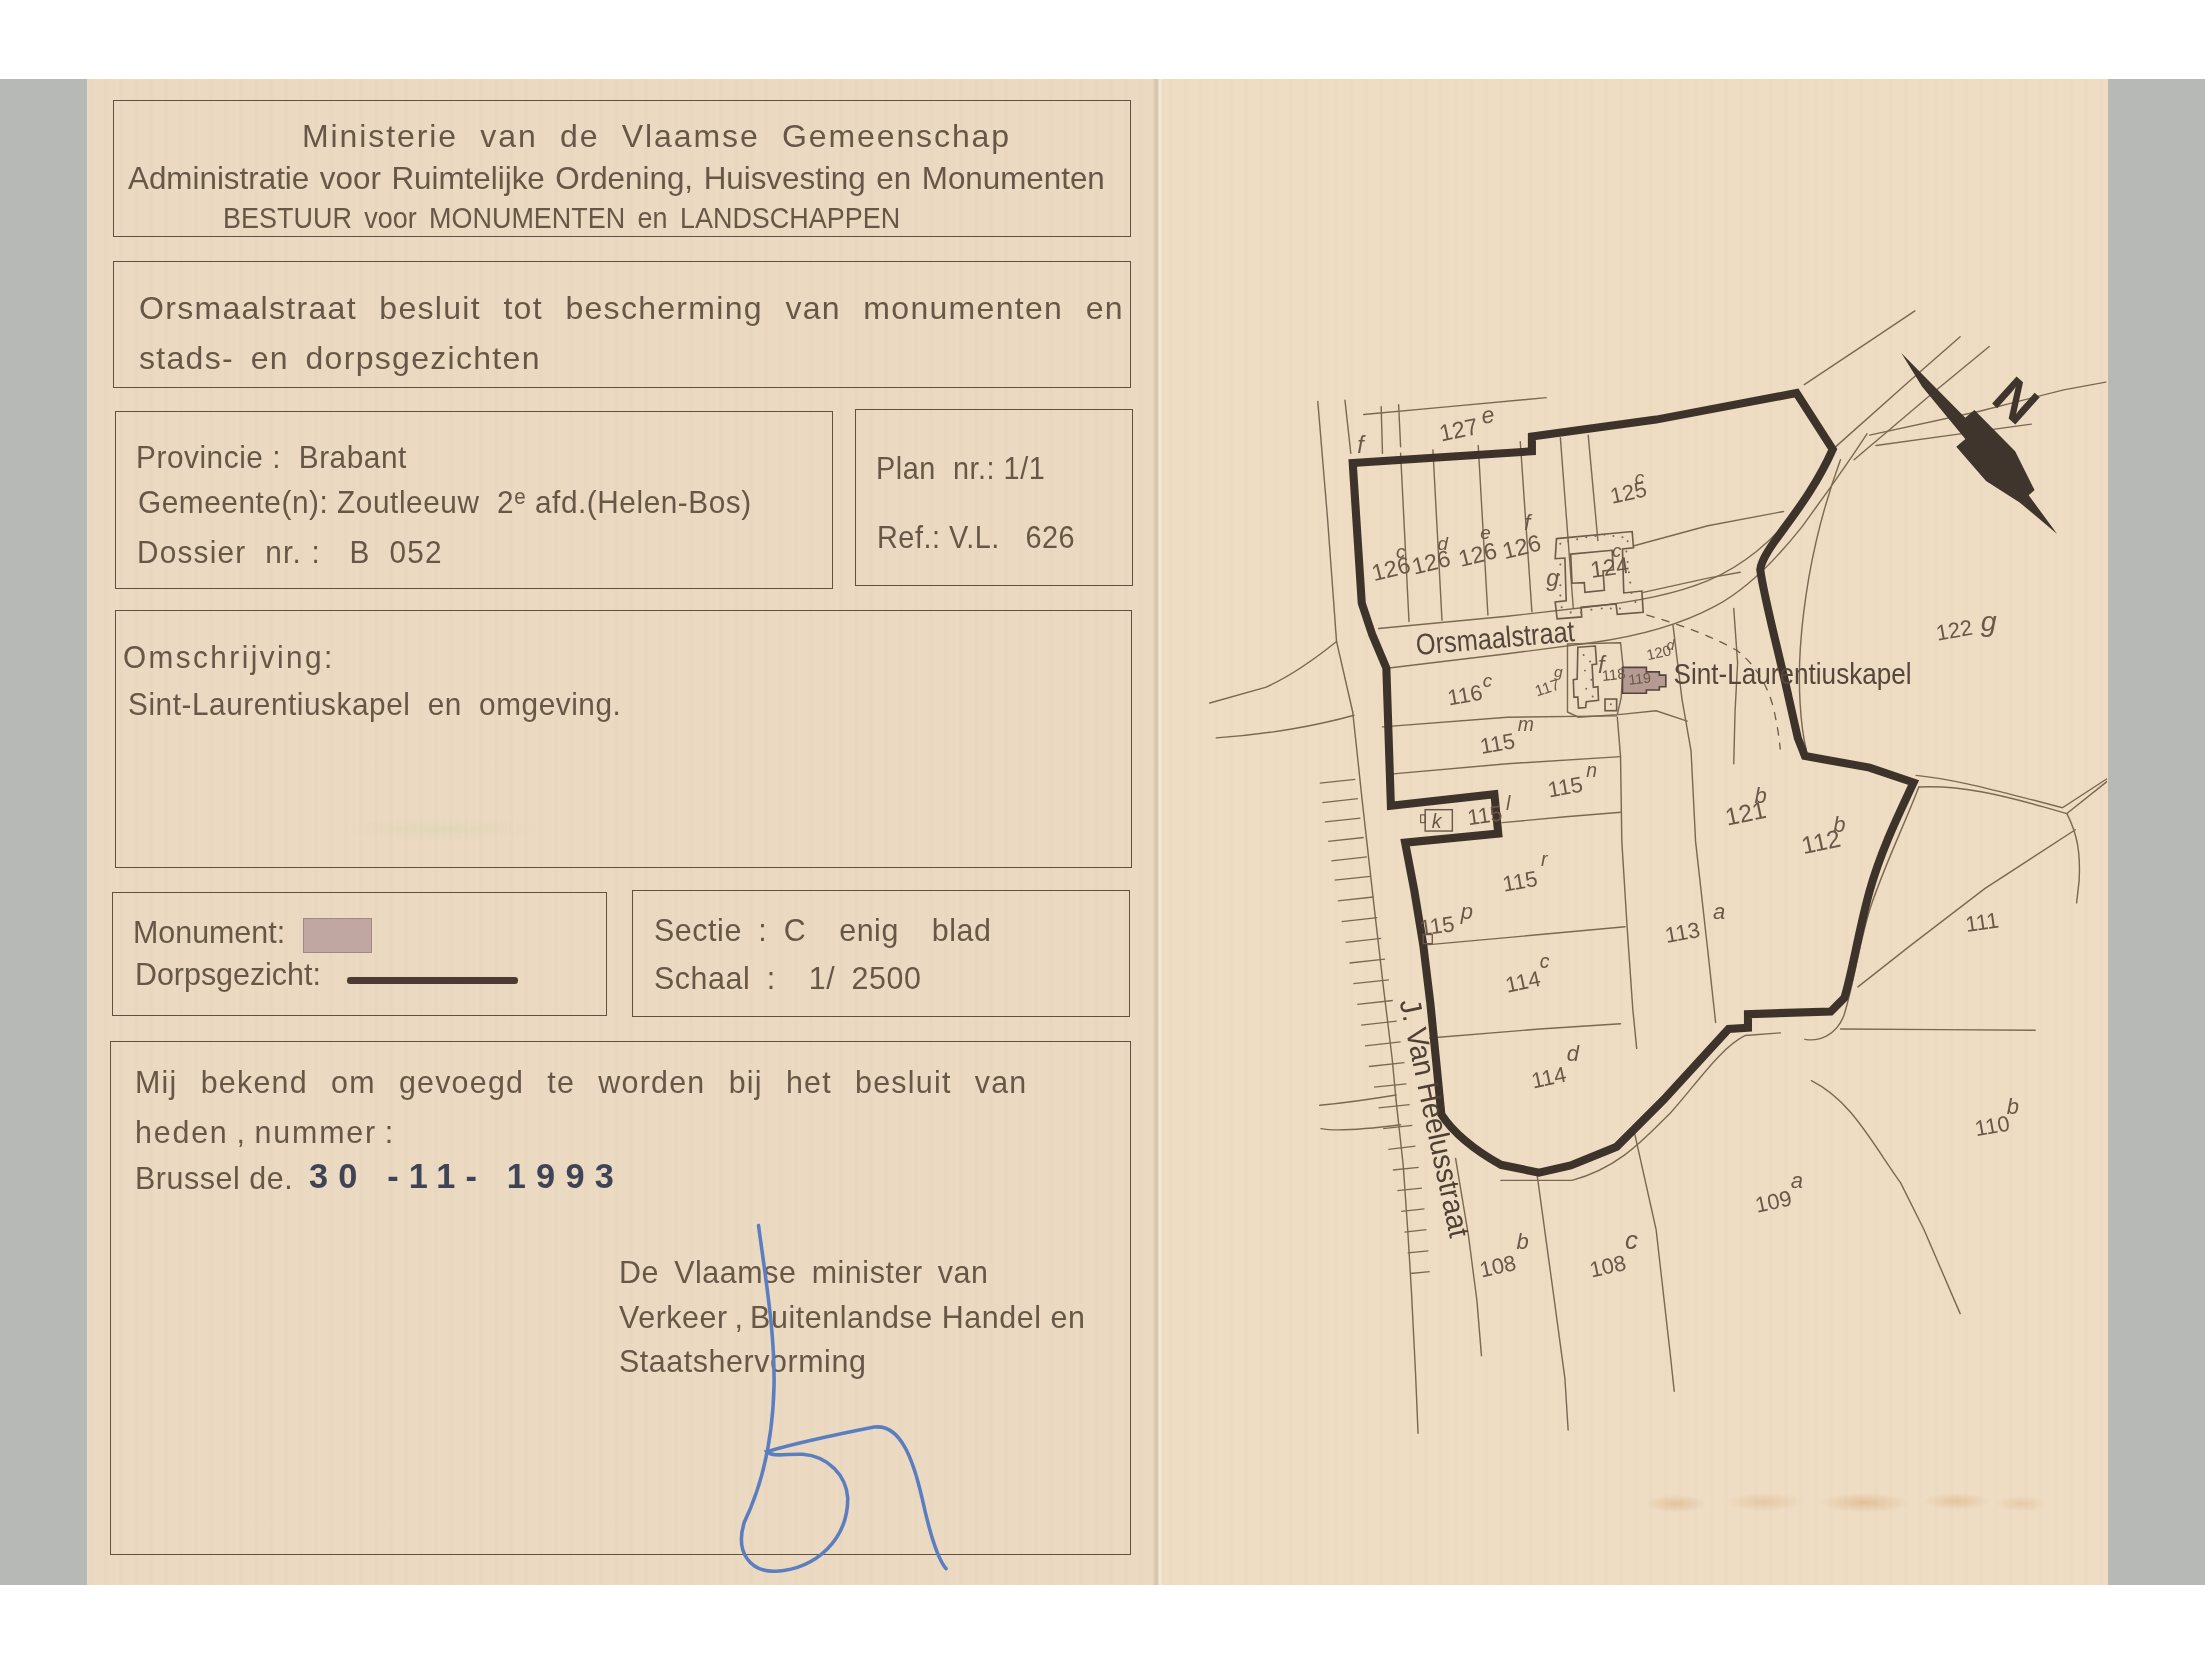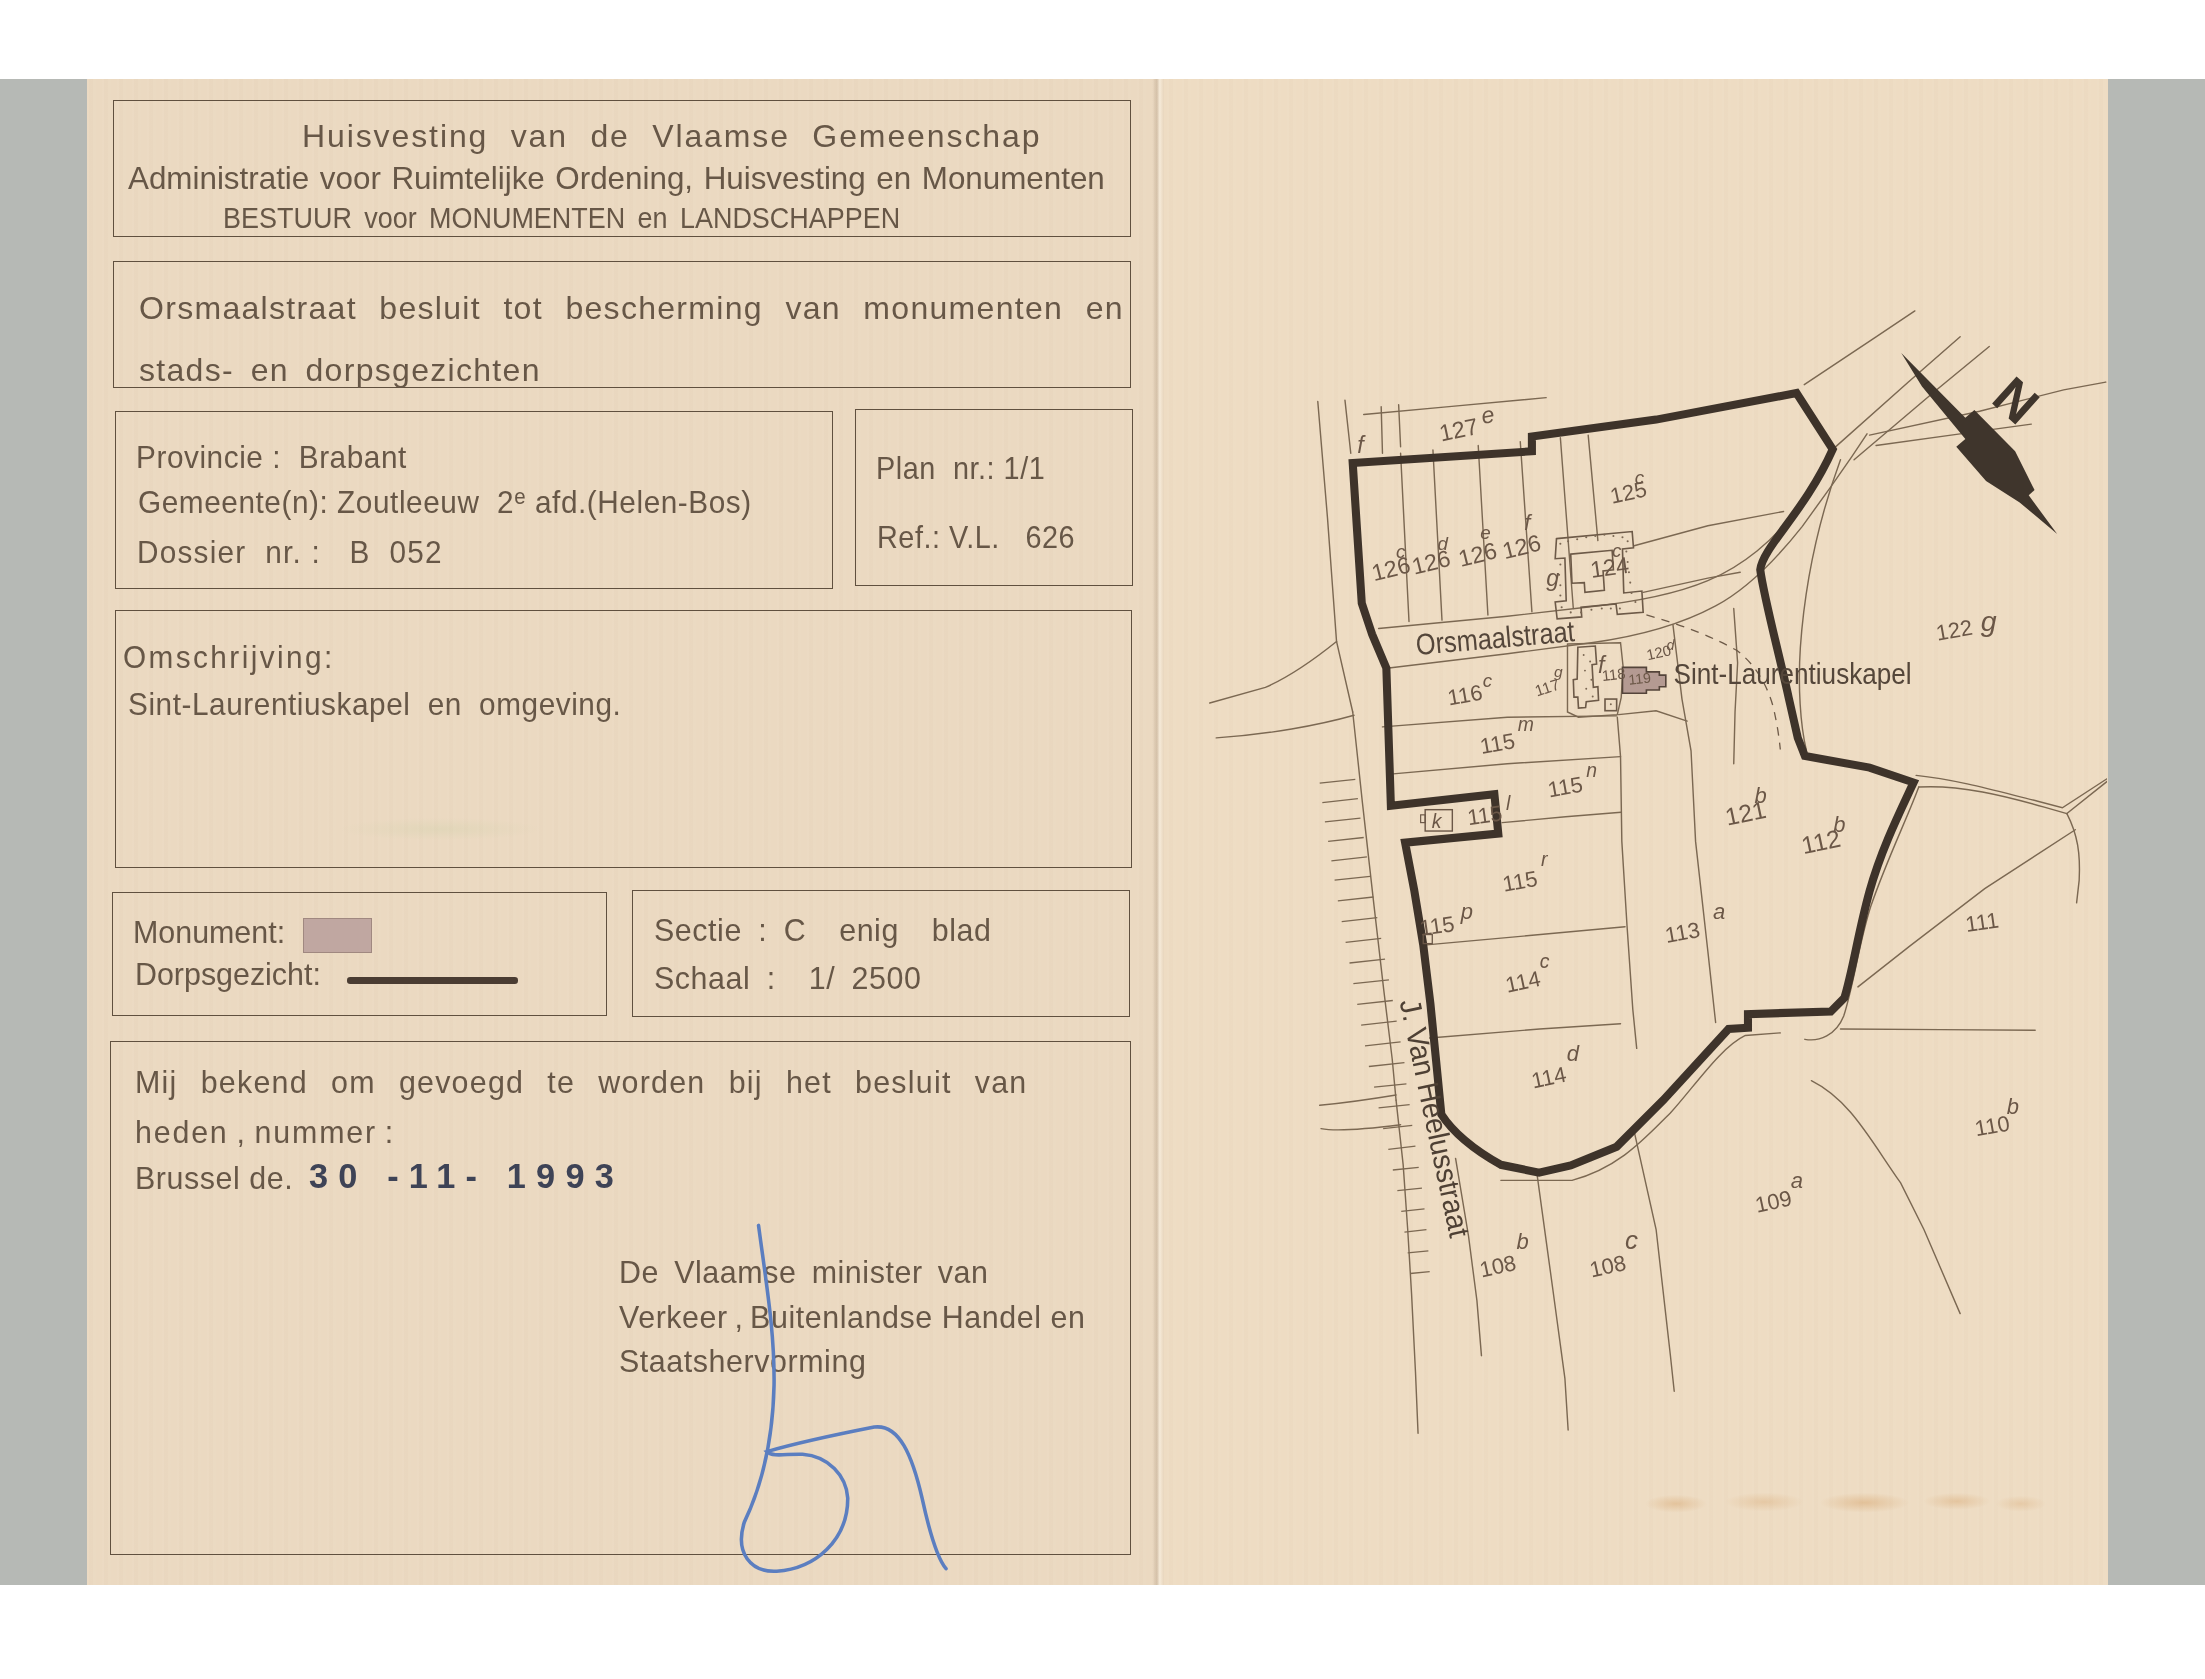--- a/index.html
+++ b/index.html
@@ -24,31 +24,31 @@
 
 <div class="abs" style="left:1644px;top:1485px;width:401px;height:34px;background:
 radial-gradient(ellipse 11% 38% at 8% 55%,rgba(200,130,55,0.28),rgba(200,130,55,0) 70%),
 radial-gradient(ellipse 14% 40% at 30% 50%,rgba(200,130,55,0.22),rgba(200,130,55,0) 70%),
 radial-gradient(ellipse 16% 42% at 55% 52%,rgba(200,130,55,0.3),rgba(200,130,55,0) 70%),
 radial-gradient(ellipse 12% 36% at 78% 48%,rgba(200,130,55,0.26),rgba(200,130,55,0) 70%),
 radial-gradient(ellipse 9% 34% at 94% 55%,rgba(200,130,55,0.2),rgba(200,130,55,0) 70%);"></div>
 
 <div class="box" style="left:113px;top:100px;width:1018px;height:137px;"></div>
 
-<div class="tx" style="left:302px;top:118px;font-size:32px;letter-spacing:1.9px;word-spacing:11.6px;">Huisvesting van de Vlaamse Gemeenschap</div>
+<div class="tx" style="left:302px;top:118px;font-size:32px;letter-spacing:1.9px;word-spacing:11.6px;">Ministerie van de Vlaamse Gemeenschap</div>
 
 <div class="tx" style="left:128px;top:160px;font-size:32px;letter-spacing:0px;word-spacing:1.9px;transform:scaleX(0.98);">Administratie voor Ruimtelijke Ordening, Huisvesting en Monumenten</div>
 
 <div class="tx" style="left:223px;top:202px;font-size:29px;letter-spacing:0px;word-spacing:5.2px;transform:scaleX(0.93);">BESTUUR voor MONUMENTEN en LANDSCHAPPEN</div>
 
 <div class="box" style="left:113px;top:261px;width:1018px;height:127px;"></div>
 
 <div class="tx" style="left:139px;top:290px;font-size:32px;letter-spacing:1.3px;word-spacing:12.3px;">Orsmaalstraat besluit tot bescherming van monumenten en</div>
 
-<div class="tx" style="left:139px;top:352px;font-size:32px;letter-spacing:1.3px;word-spacing:6.5px;">stads- en dorpsgezichten</div>
+<div class="tx" style="left:139px;top:340px;font-size:32px;letter-spacing:1.3px;word-spacing:6.5px;">stads- en dorpsgezichten</div>
 
 <div class="box" style="left:115px;top:411px;width:718px;height:178px;"></div>
 
 <div class="tx" style="left:136px;top:439px;font-size:32px;letter-spacing:0.6px;transform:scaleX(0.93);">Provincie&nbsp;:&nbsp; Brabant</div>
 
 <div class="tx" style="left:138px;top:484px;font-size:32px;letter-spacing:0.6px;transform:scaleX(0.93);">Gemeente(n): Zoutleeuw&nbsp; 2<span style="font-size:22px;vertical-align:9px;">e</span>&nbsp;afd.(Helen-Bos)</div>
 
 <div class="tx" style="left:137px;top:534px;font-size:32px;letter-spacing:1.3px;transform:scaleX(0.93);">Dossier&nbsp; nr.&nbsp;:&nbsp;&nbsp; B&nbsp; 052</div>
 
 <div class="box" style="left:855px;top:409px;width:278px;height:177px;"></div>

